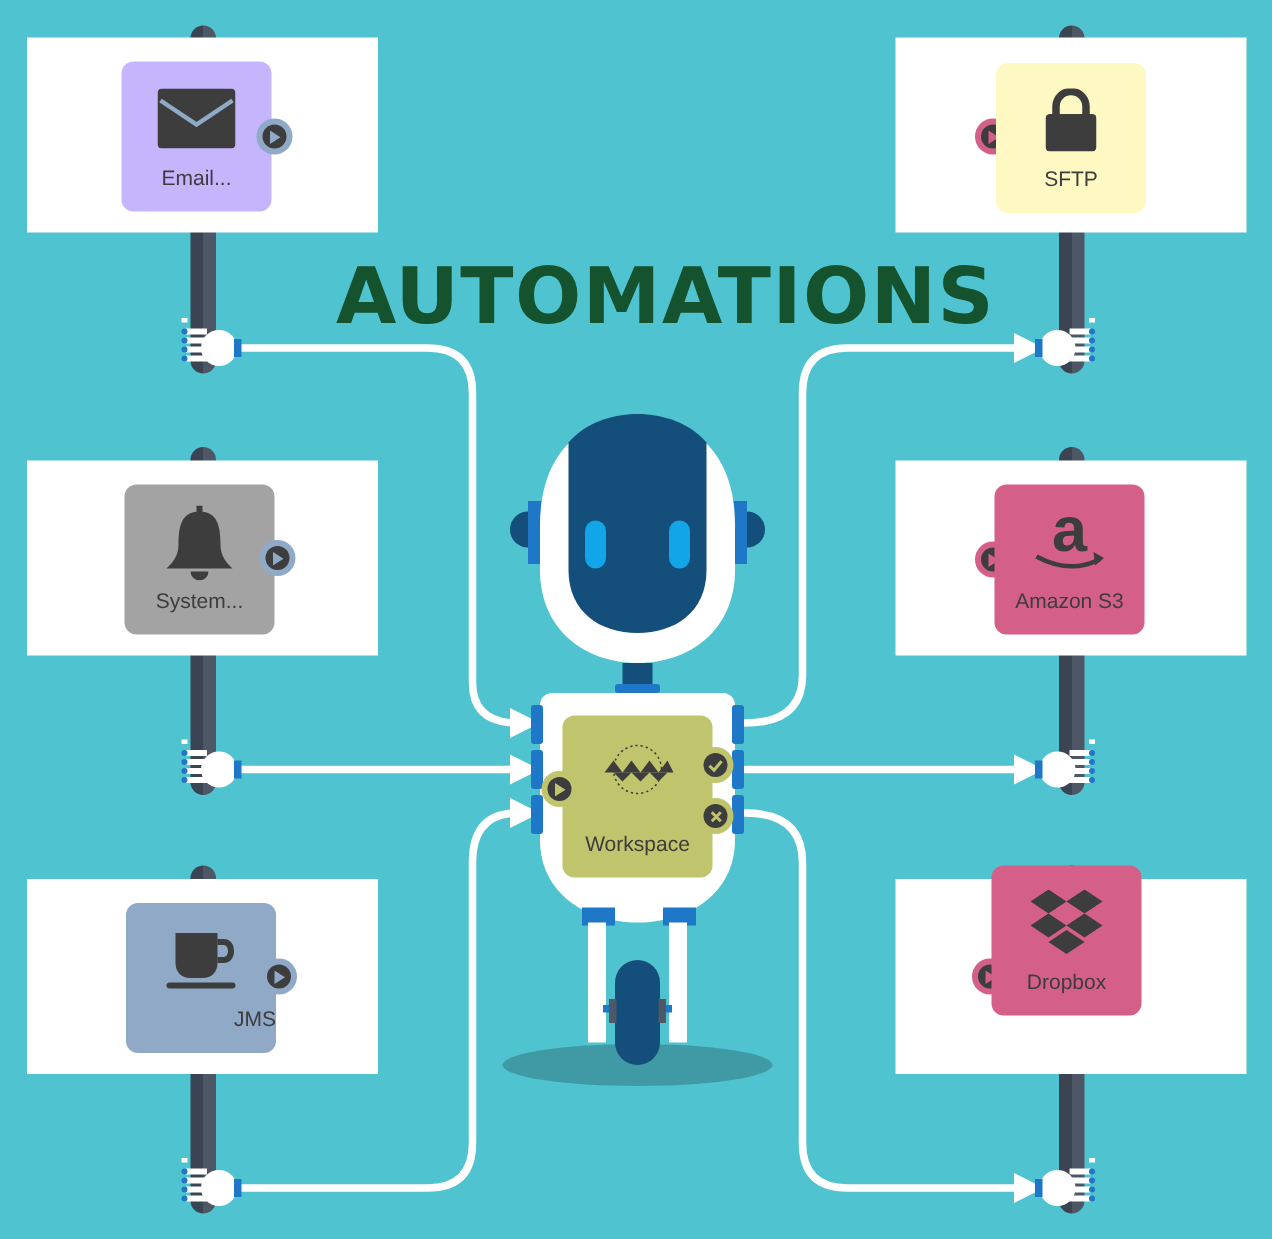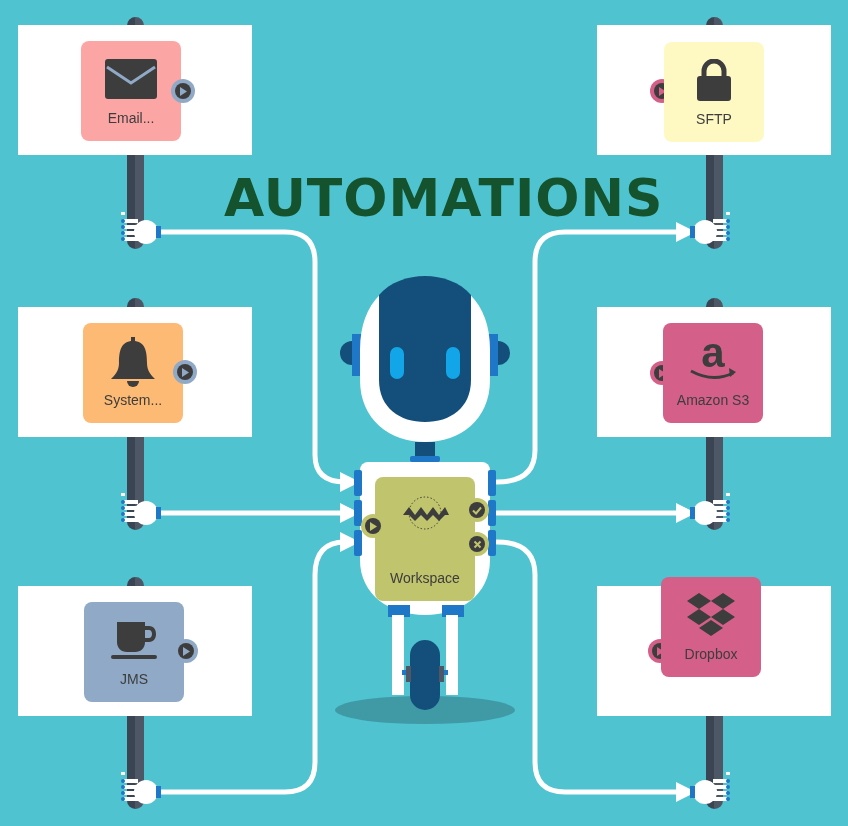--- a/index.html
+++ b/index.html
@@ -100,56 +100,56 @@
       <circle cx="5" cy="17" r="2"></circle>
       <circle cx="5" cy="23" r="2"></circle>
       <circle cx="5" cy="29" r="2"></circle>
     </g>
 </svg>
 
 <div class="sign" style="left:18px;top:25px;"></div>
 <div class="sign" style="left:18px;top:307px;"></div>
 <div class="sign" style="left:18px;top:586px;"></div>
 
-<div class="tile" style="left:81px;top:41px;background:#fca5a5;">
+<div class="tile" style="left:81px;top:41px;background:#c4b5fd;">
   <div class="ico">
     <svg width="52" height="40" viewBox="0 0 52 40">
       <rect x="0" y="0" width="52" height="40" rx="3" fill="#3d3d3d"></rect>
       <path d="M2 8 L26 24 L50 8" fill="none" stroke="#8fa9c6" stroke-width="3"></path>
     </svg>
   </div>
   <span class="label">Email...</span>
 </div>
 <div class="port" style="left:171px;top:79px;background:#8fa9c6;">
   <div class="dot">
       <svg width="8" height="9">
         <polygon points="1,0 8,4.5 1,9" fill="#8fa9c6"></polygon>
       </svg>
     </div>
 </div>
 
-<div class="tile" style="left:83px;top:323px;background:#fdba74;">
+<div class="tile" style="left:83px;top:323px;background:#a3a3a3;">
   <div class="ico" style="top:14px;">
     <svg width="48" height="50" viewBox="0 0 48 50">
       <rect x="22" y="0" width="4" height="6" fill="#3d3d3d"></rect>
       <path d="M24 4 C12 4 10 14 10 26 C10 34 6 38 2 42 H46 C42 38 38 34 38 26 C38 14 36 4 24 4 Z" fill="#3d3d3d"></path>
       <path d="M18 44 A6 6 0 0 0 30 44 Z" fill="#3d3d3d"></path>
     </svg>
   </div>
   <span class="label">System...</span>
 </div>
 <div class="port" style="left:173px;top:360px;background:#8fa9c6;">
   <div class="dot">
       <svg width="8" height="9">
         <polygon points="1,0 8,4.5 1,9" fill="#8fa9c6"></polygon>
       </svg>
     </div>
 </div>
 
-<div class="tile" style="left:84px;top:602px;background:#8fa9c6;">
+<div class="tile" style="left:84px;top:602px;background:#8fa9c6;align-items:flex-end;">
   <div class="ico" style="top:20px;">
     <svg width="50" height="40" viewBox="0 0 50 40">
       <path d="M8 0 H36 V20 C36 26 32 30 26 30 H18 C12 30 8 26 8 20 Z" fill="#3d3d3d"></path>
       <path d="M36 4 H40 C45 4 47 8 47 12 C47 16 45 20 40 20 H36 V16 H40 C42 16 43 14 43 12 C43 10 42 8 40 8 H36 Z" fill="#3d3d3d"></path>
       <rect x="2" y="33" width="46" height="4" rx="2" fill="#3d3d3d"></rect>
     </svg>
   </div>
   <span class="label">JMS</span>
 </div>
 <div class="port" style="left:174px;top:639px;background:#8fa9c6;">
@@ -307,21 +307,21 @@
 
   <rect x="62" y="345" width="12" height="80" fill="#fff"></rect>
   <rect x="116" y="345" width="12" height="80" fill="#fff"></rect>
   <rect x="72" y="400" width="46" height="5" fill="#1e77c7"></rect>
 
   <rect x="80" y="370" width="30" height="70" rx="15" fill="#134f7a"></rect>
   <rect x="76" y="396" width="5" height="16" fill="#4d5766"></rect>
   <rect x="109" y="396" width="5" height="16" fill="#4d5766"></rect>
 </svg>
 
-<div class="tile" style="left:375px;top:477px;width:100px;height:124px;background:#c0c46d;">
+<div class="tile" style="left:375px;top:477px;width:100px;height:108px;background:#c0c46d;">
   <div class="ico" style="top:18px;">
     <svg width="56" height="36" viewBox="0 0 56 36">
       <circle cx="28" cy="18" r="16" fill="none" stroke="#3d3d3d" stroke-width="1" stroke-dasharray="1.5 2"></circle>
       <g fill="#3d3d3d">
         <polygon points="6,20 12,12 18,20"></polygon>
         <polygon points="18,20 24,12 30,20"></polygon>
         <polygon points="30,20 36,12 42,20"></polygon>
         <polygon points="42,20 48,12 52,20"></polygon>
         <polygon points="12,20 18,26 24,20"></polygon>
         <polygon points="24,20 30,26 36,20"></polygon>

